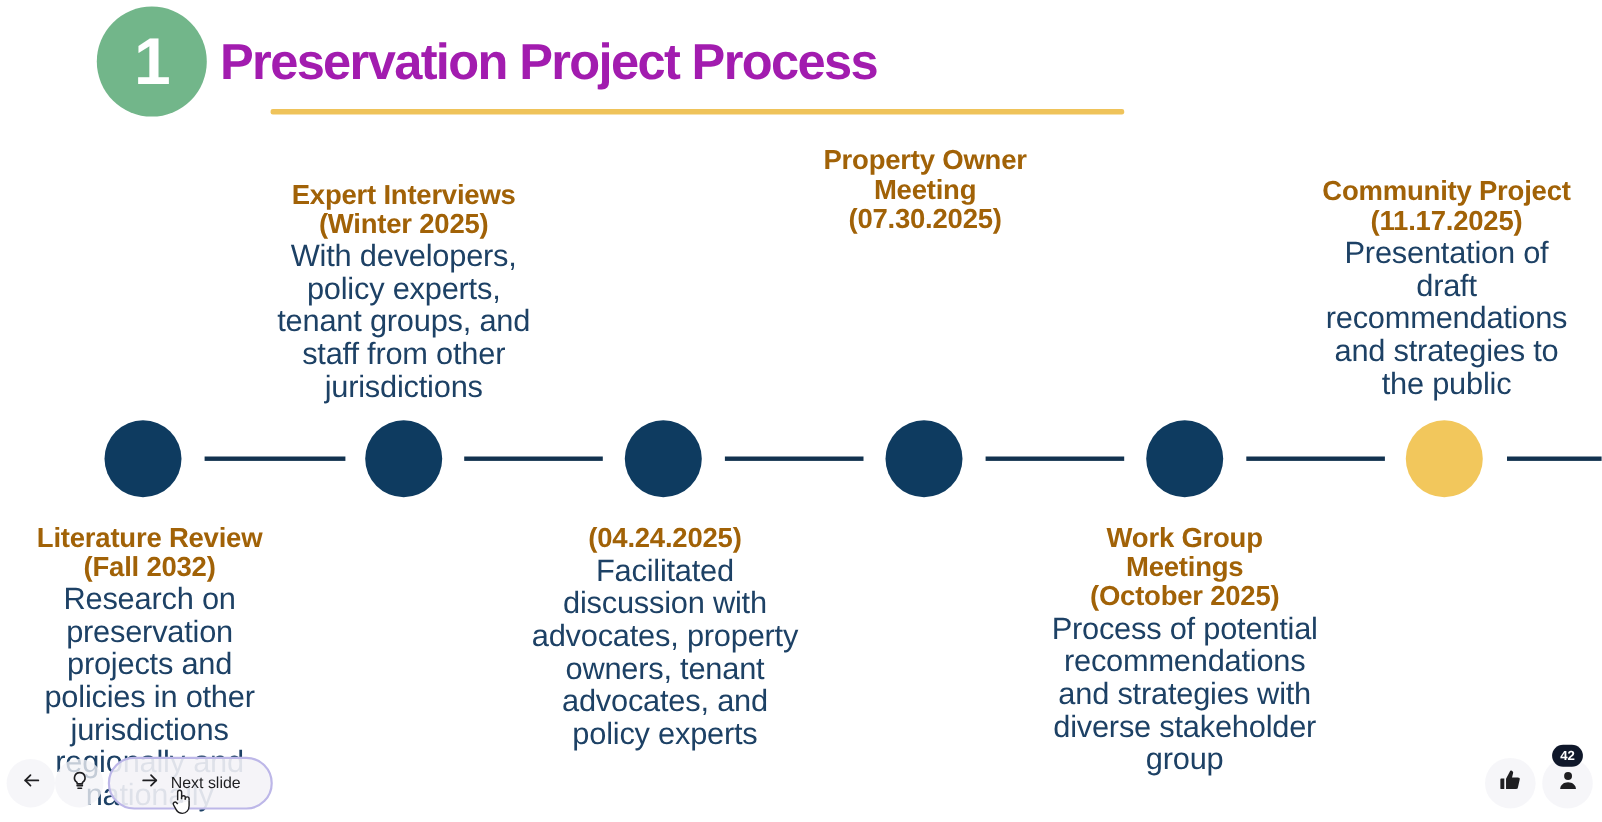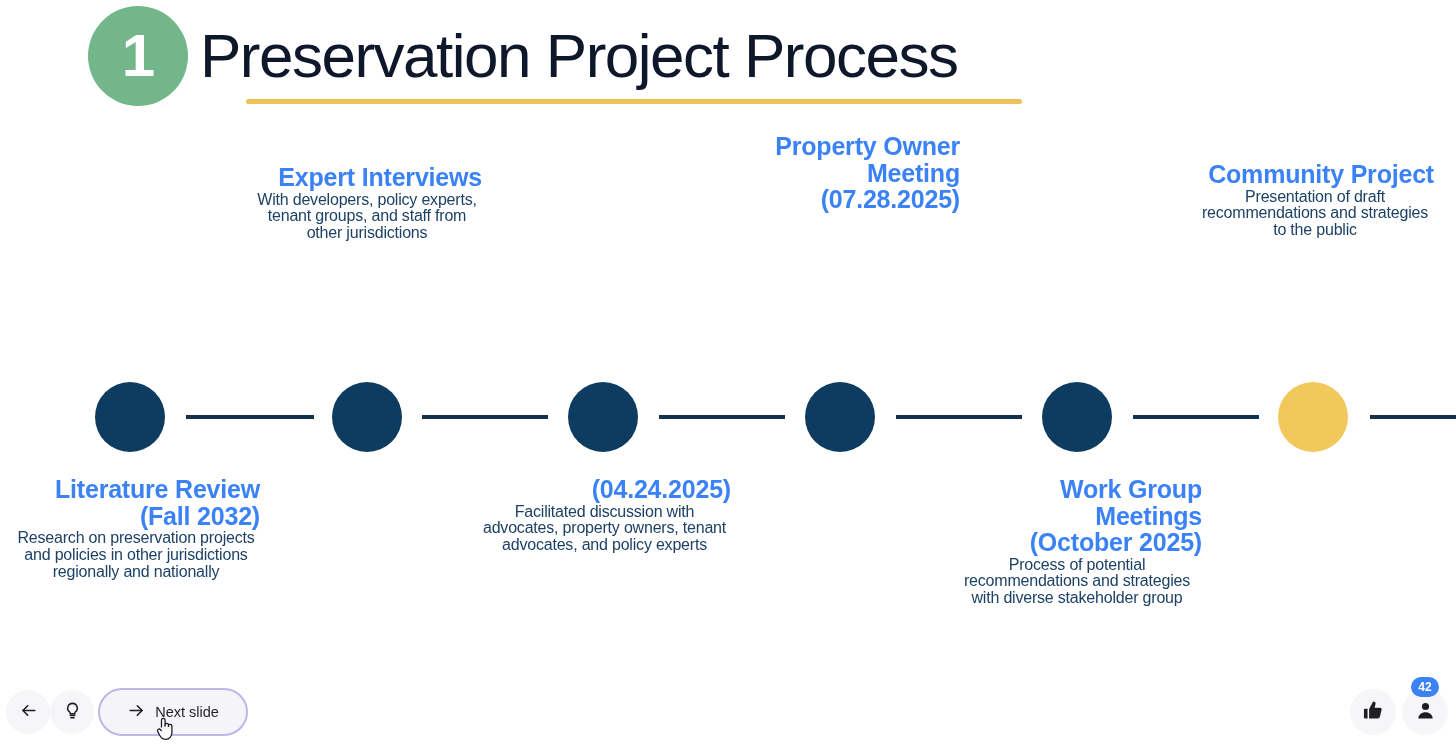--- a/index.html
+++ b/index.html
@@ -42,23 +42,23 @@
     align-items: center;
     justify-content: center;
     font-size: 60px;
     font-weight: 700;
     line-height: 1;
     letter-spacing: -1px;
     flex: none;
   }
   .title-text {
     margin-left: 12px;
-    font-size: 62px;
-    font-weight: 400;
-    color: #0f172a;
+    font-size: 46px;
+    font-weight: 700;
+    color: #a21caf;
     letter-spacing: -1.5px;
     line-height: 1;
     white-space: nowrap;
   }
   .title-rule {
     position: absolute;
     left: 246px;
     top: 99px;
     width: 776px;
     height: 5px;
@@ -94,27 +94,26 @@
 
   
   .entry {
     position: absolute;
     text-align: center;
     line-height: 1.06;
   }
   .entry .heading {
     font-size: 25px;
     font-weight: 700;
-    color: #3b82f6;
+    color: #a16207;
     display: block;
     letter-spacing: -0.2px;
-    text-align: right;
   }
   .entry .body {
-    font-size: 16px;
+    font-size: 28px;
     font-weight: 400;
     color: #1d4165;
     display: block;
     margin-top: 1px;
     letter-spacing: -0.2px;
   }
   .entry.above { }
   .entry.below { }
 
   
@@ -189,21 +188,21 @@
     display: flex;
     align-items: center;
     justify-content: center;
     cursor: pointer;
   }
   .count-badge {
     position: absolute;
     top: -12px;
     left: 50%;
     transform: translateX(-50%);
-    background: #3b82f6;
+    background: #0f172a;
     color: #ffffff;
     font-size: 12px;
     font-weight: 700;
     border-radius: 11px;
     min-width: 28px;
     height: 20px;
     display: flex;
     align-items: center;
     justify-content: center;
     padding: 0 5px;
@@ -219,30 +218,32 @@
   <div class="title-row">
     <div class="step-badge">
       <span>1</span>
     </div>
     <div class="title-text">Preservation Project Process</div>
   </div>
   <div class="title-rule"></div>
 
   <div class="entry above" style="left:252px; top:164px; width:230px;">
     <span class="heading">Expert Interviews</span>
+    <span class="heading">(Winter 2025)</span>
     <span class="body">With developers, policy experts, tenant groups, and staff from other jurisdictions</span>
   </div>
 
   <div class="entry above" style="left:722px; top:133px; width:238px;">
     <span class="heading">Property Owner Meeting</span>
-    <span class="heading">(07.28.2025)</span>
+    <span class="heading">(07.30.2025)</span>
   </div>
 
   <div class="entry above" style="left:1196px; top:161px; width:238px;">
     <span class="heading">Community Project</span>
+    <span class="heading">(11.17.2025)</span>
     <span class="body">Presentation of draft recommendations and strategies to the public</span>
   </div>
 
   <div class="axis">
     <div class="seg" style="left:186px; width:128px;"></div>
     <div class="seg" style="left:422px; width:126px;"></div>
     <div class="seg" style="left:659px; width:126px;"></div>
     <div class="seg" style="left:896px; width:126px;"></div>
     <div class="seg" style="left:1133px; width:126px;"></div>
     <div class="seg" style="left:1370px; width:86px;"></div>

